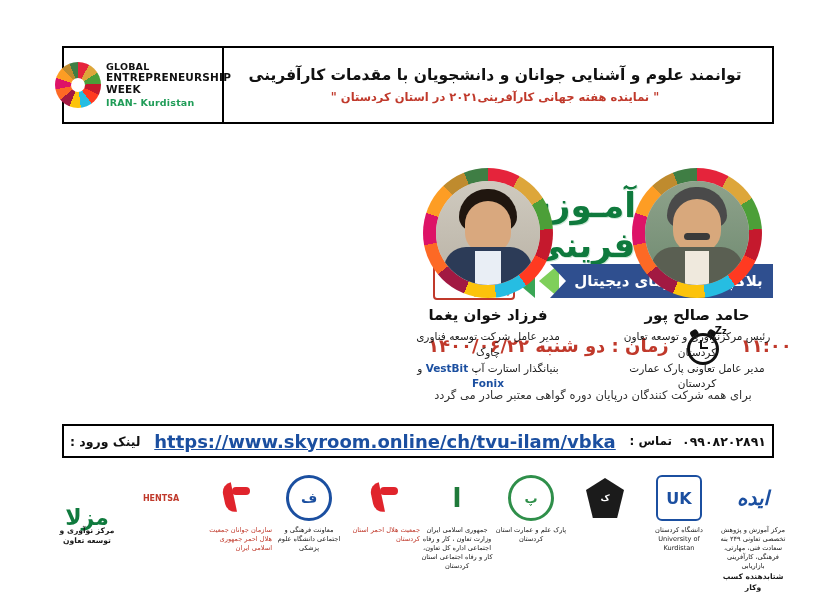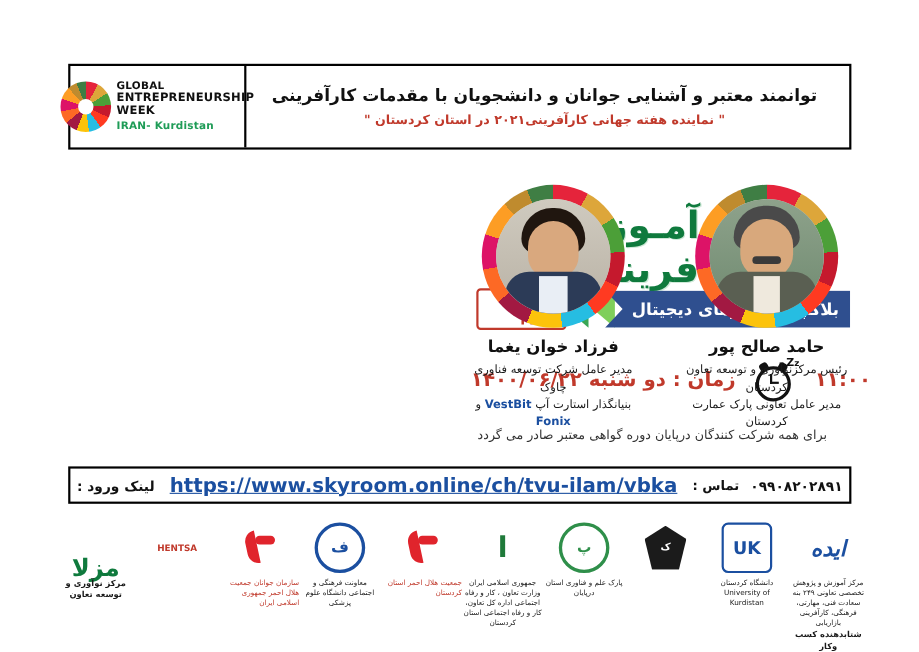--- a/index.html
+++ b/index.html
@@ -10,21 +10,21 @@
     direction:rtl;
     position:relative;
     overflow:hidden;
   }
   .poster{position:absolute;inset:0;}
 
   
   .header{
     position:absolute;left:62px;top:46px;width:712px;height:78px;
     border:2px solid #000;box-sizing:border-box;display:flex;flex-direction:row-reverse;
-    align-items:stretch;background:#fff;margin-top:12px;
+    align-items:stretch;background:#fff;
   }
   .header-text{
     flex:1;display:flex;flex-direction:column;align-items:center;justify-content:center;gap:6px;
     padding:4px 6px 4px 0;
   }
   .header-line1{
     font-size:15.5px;font-weight:bold;color:#111;letter-spacing:0;white-space:nowrap;
   }
   .header-line2{
     font-size:11.5px;font-weight:bold;color:#c0392b;white-space:nowrap;
@@ -112,21 +112,21 @@
 
   
   .cert-note{
     position:absolute;right:62px;top:388px;width:360px;text-align:center;
     font-size:11.5px;color:#333;
   }
 
   
   .speaker{position:absolute;width:170px;text-align:center;}
   .sp-left{left:612px;top:168px;}
-  .sp-right{left:418px;top:168px;}
+  .sp-right{left:403px;top:168px;}
   .photo-ring{
     width:130px;height:130px;border-radius:50%;margin:0 auto;
     background:conic-gradient(
       #e5243b 0 8%, #dda63a 8% 16%, #4c9f38 16% 24%, #c5192d 24% 32%,
       #ff3a21 32% 40%, #26bde2 40% 48%, #fcc30b 48% 56%, #a21942 56% 64%,
       #fd6925 64% 72%, #dd1367 72% 80%, #fd9d24 80% 88%, #bf8b2e 88% 94%,
       #3f7e44 94% 100%);
     display:flex;align-items:center;justify-content:center;
   }
   .photo-inner{
@@ -225,21 +225,21 @@
     <div class="gew-logo">
       <div class="gew-wheel"></div>
       <div class="gew-words">
         <div class="w1">GLOBAL</div>
         <div class="w2">ENTREPRENEURSHIP</div>
         <div class="w3">WEEK</div>
         <div class="w4">IRAN- Kurdistan</div>
       </div>
     </div>
     <div class="header-text">
-      <div class="header-line1">توانمند معتبر و آشنایی  جوانان و دانشجویان با مقدمات کارآفرینی</div>
+      <div class="header-line1">توانمند علوم و آشنایی  جوانان و دانشجویان با مقدمات کارآفرینی</div>
       <div class="header-line2">" نمایند‌ه هفته جهانی کارآفرینی۲۰۲۱ در استان کردستان "</div>
     </div>
   </div>
 
   <div class="main-title">دوره آمـوزش کارآفرینی</div>
 
   <div class="chiprow">
     <div class="session-chip">جلسه چهارم</div>
     <div class="arrow-green"></div>
     <div class="arrow-green2"></div>
@@ -345,21 +345,21 @@
       <div class="mark">
           <span class="iran-emblem">ا</span>
         </div>
       <div class="cap">جمهوری اسلامی ایران وزارت تعاون ، کار و رفاه اجتماعی اداره کل تعاون، کار و رفاه اجتماعی استان کردستان</div>
     </div>
 
     <div class="flogo">
       <div class="mark">
           <span class="ring-green">پ</span>
         </div>
-      <div class="cap">پارک علم و فناوری استان درپایان</div>
+      <div class="cap">پارک علم و عمارت استان کردستان</div>
     </div>
 
     <div class="flogo">
       <div class="mark">
           <span class="shape-dark">ک</span>
         </div>
       <div class="cap"></div>
     </div>
 
     <div class="flogo">

